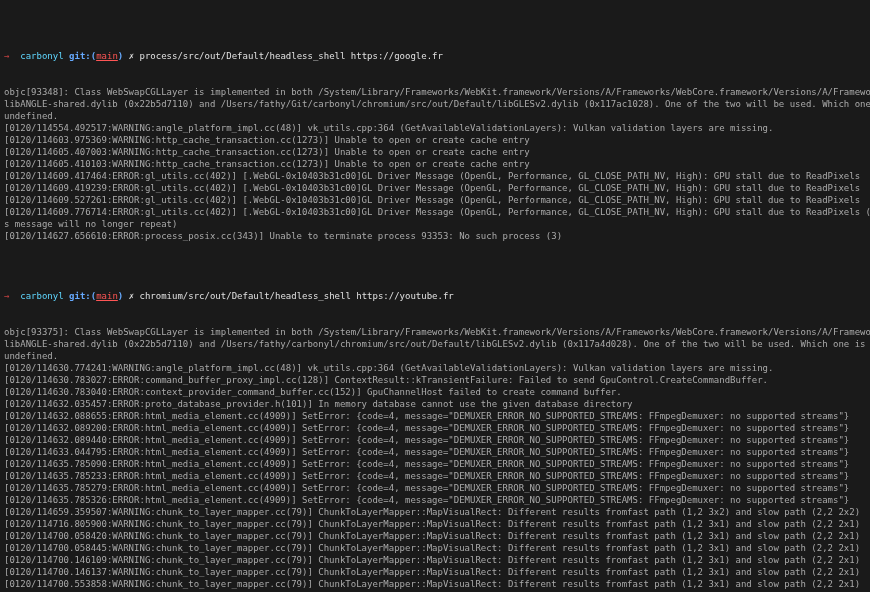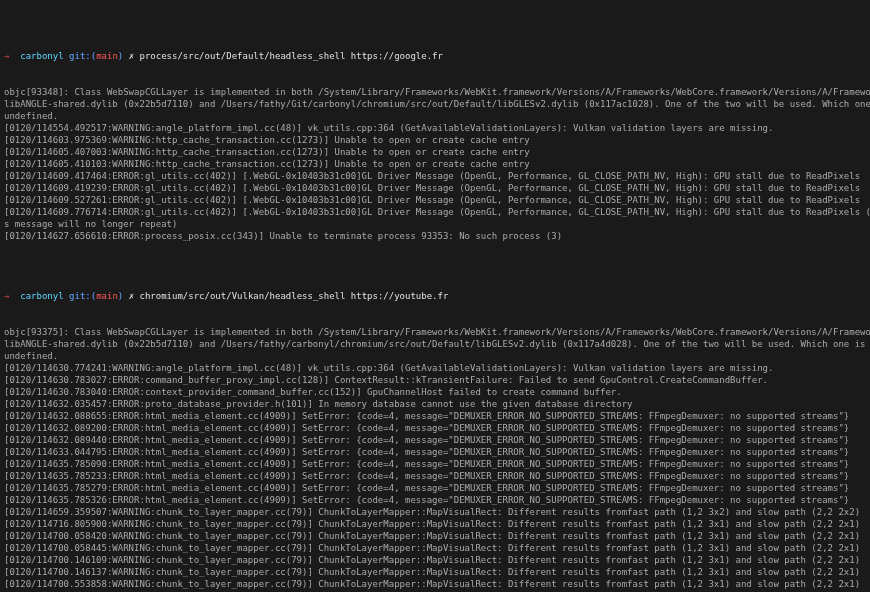--- a/index.html
+++ b/index.html
@@ -14,36 +14,36 @@
     overflow: hidden;
   }
   #terminal {
     padding: 2px 4px;
     white-space: pre;
     overflow: hidden;
   }
   .line { white-space: pre; }
   .arrow { color: #c04040; }
   .dir { color: #5fd7ff; }
-  .git { color: #66aaff; }
-  .branch { color: #ff5555; }
+  .git { color: #66aaff; font-weight: bold; }
+  .branch { color: #ff5555; text-decoration: underline; }
   .cmd { color: #e0e0e0; }
   .dim { color: #aaaaaa; }
 </style>
 </head>
 <body>
 
 <div id="terminal">
 
   
   <div class="line"><span class="arrow">→</span>  <span class="dir">carbonyl</span> <span class="git">git:(</span><span class="branch">main</span><span class="git">)</span> <span class="cmd">✗</span> <span class="cmd">process/src/out/Default/headless_shell https://google.fr</span></div>
   <div id="b1"><div class="line dim">objc[93348]: Class WebSwapCGLLayer is implemented in both /System/Library/Frameworks/WebKit.framework/Versions/A/Frameworks/WebCore.framework/Versions/A/Frameworks</div><div class="line dim">libANGLE-shared.dylib (0x22b5d7110) and /Users/fathy/Git/carbonyl/chromium/src/out/Default/libGLESv2.dylib (0x117ac1028). One of the two will be used. Which one is</div><div class="line dim">undefined.</div><div class="line dim">[0120/114554.492517:WARNING:angle_platform_impl.cc(48)] vk_utils.cpp:364 (GetAvailableValidationLayers): Vulkan validation layers are missing.</div><div class="line dim">[0120/114603.975369:WARNING:http_cache_transaction.cc(1273)] Unable to open or create cache entry</div><div class="line dim">[0120/114605.407003:WARNING:http_cache_transaction.cc(1273)] Unable to open or create cache entry</div><div class="line dim">[0120/114605.410103:WARNING:http_cache_transaction.cc(1273)] Unable to open or create cache entry</div><div class="line dim">[0120/114609.417464:ERROR:gl_utils.cc(402)] [.WebGL-0x10403b31c00]GL Driver Message (OpenGL, Performance, GL_CLOSE_PATH_NV, High): GPU stall due to ReadPixels</div><div class="line dim">[0120/114609.419239:ERROR:gl_utils.cc(402)] [.WebGL-0x10403b31c00]GL Driver Message (OpenGL, Performance, GL_CLOSE_PATH_NV, High): GPU stall due to ReadPixels</div><div class="line dim">[0120/114609.527261:ERROR:gl_utils.cc(402)] [.WebGL-0x10403b31c00]GL Driver Message (OpenGL, Performance, GL_CLOSE_PATH_NV, High): GPU stall due to ReadPixels</div><div class="line dim">[0120/114609.776714:ERROR:gl_utils.cc(402)] [.WebGL-0x10403b31c00]GL Driver Message (OpenGL, Performance, GL_CLOSE_PATH_NV, High): GPU stall due to ReadPixels (thi</div><div class="line dim">s message will no longer repeat)</div><div class="line dim">[0120/114627.656610:ERROR:process_posix.cc(343)] Unable to terminate process 93353: No such process (3)</div></div>
 
   
-  <div class="line"><span class="arrow">→</span>  <span class="dir">carbonyl</span> <span class="git">git:(</span><span class="branch">main</span><span class="git">)</span> <span class="cmd">✗</span> <span class="cmd">chromium/src/out/Vulkan/headless_shell https://youtube.fr</span></div>
+  <div class="line"><span class="arrow">→</span>  <span class="dir">carbonyl</span> <span class="git">git:(</span><span class="branch">main</span><span class="git">)</span> <span class="cmd">✗</span> <span class="cmd">chromium/src/out/Default/headless_shell https://youtube.fr</span></div>
   <div id="b2"><div class="line dim">objc[93375]: Class WebSwapCGLLayer is implemented in both /System/Library/Frameworks/WebKit.framework/Versions/A/Frameworks/WebCore.framework/Versions/A/Frameworks</div><div class="line dim">libANGLE-shared.dylib (0x22b5d7110) and /Users/fathy/carbonyl/chromium/src/out/Default/libGLESv2.dylib (0x117a4d028). One of the two will be used. Which one is</div><div class="line dim">undefined.</div><div class="line dim">[0120/114630.774241:WARNING:angle_platform_impl.cc(48)] vk_utils.cpp:364 (GetAvailableValidationLayers): Vulkan validation layers are missing.</div><div class="line dim">[0120/114630.783027:ERROR:command_buffer_proxy_impl.cc(128)] ContextResult::kTransientFailure: Failed to send GpuControl.CreateCommandBuffer.</div><div class="line dim">[0120/114630.783040:ERROR:context_provider_command_buffer.cc(152)] GpuChannelHost failed to create command buffer.</div><div class="line dim">[0120/114632.035457:ERROR:proto_database_provider.h(101)] In memory database cannot use the given database directory</div><div class="line dim">[0120/114632.088655:ERROR:html_media_element.cc(4909)] SetError: {code=4, message="DEMUXER_ERROR_NO_SUPPORTED_STREAMS: FFmpegDemuxer: no supported streams"}</div><div class="line dim">[0120/114632.089200:ERROR:html_media_element.cc(4909)] SetError: {code=4, message="DEMUXER_ERROR_NO_SUPPORTED_STREAMS: FFmpegDemuxer: no supported streams"}</div><div class="line dim">[0120/114632.089440:ERROR:html_media_element.cc(4909)] SetError: {code=4, message="DEMUXER_ERROR_NO_SUPPORTED_STREAMS: FFmpegDemuxer: no supported streams"}</div><div class="line dim">[0120/114633.044795:ERROR:html_media_element.cc(4909)] SetError: {code=4, message="DEMUXER_ERROR_NO_SUPPORTED_STREAMS: FFmpegDemuxer: no supported streams"}</div><div class="line dim">[0120/114635.785090:ERROR:html_media_element.cc(4909)] SetError: {code=4, message="DEMUXER_ERROR_NO_SUPPORTED_STREAMS: FFmpegDemuxer: no supported streams"}</div><div class="line dim">[0120/114635.785233:ERROR:html_media_element.cc(4909)] SetError: {code=4, message="DEMUXER_ERROR_NO_SUPPORTED_STREAMS: FFmpegDemuxer: no supported streams"}</div><div class="line dim">[0120/114635.785279:ERROR:html_media_element.cc(4909)] SetError: {code=4, message="DEMUXER_ERROR_NO_SUPPORTED_STREAMS: FFmpegDemuxer: no supported streams"}</div><div class="line dim">[0120/114635.785326:ERROR:html_media_element.cc(4909)] SetError: {code=4, message="DEMUXER_ERROR_NO_SUPPORTED_STREAMS: FFmpegDemuxer: no supported streams"}</div><div class="line dim">[0120/114659.359507:WARNING:chunk_to_layer_mapper.cc(79)] ChunkToLayerMapper::MapVisualRect: Different results fromfast path (1,2 3x2) and slow path (2,2 2x2)</div><div class="line dim">[0120/114716.805900:WARNING:chunk_to_layer_mapper.cc(79)] ChunkToLayerMapper::MapVisualRect: Different results fromfast path (1,2 3x1) and slow path (2,2 2x1)</div><div class="line dim">[0120/114700.058420:WARNING:chunk_to_layer_mapper.cc(79)] ChunkToLayerMapper::MapVisualRect: Different results fromfast path (1,2 3x1) and slow path (2,2 2x1)</div><div class="line dim">[0120/114700.058445:WARNING:chunk_to_layer_mapper.cc(79)] ChunkToLayerMapper::MapVisualRect: Different results fromfast path (1,2 3x1) and slow path (2,2 2x1)</div><div class="line dim">[0120/114700.146109:WARNING:chunk_to_layer_mapper.cc(79)] ChunkToLayerMapper::MapVisualRect: Different results fromfast path (1,2 3x1) and slow path (2,2 2x1)</div><div class="line dim">[0120/114700.146137:WARNING:chunk_to_layer_mapper.cc(79)] ChunkToLayerMapper::MapVisualRect: Different results fromfast path (1,2 3x1) and slow path (2,2 2x1)</div><div class="line dim">[0120/114700.553858:WARNING:chunk_to_layer_mapper.cc(79)] ChunkToLayerMapper::MapVisualRect: Different results fromfast path (1,2 3x1) and slow path (2,2 2x1)</div><div class="line dim">[0120/114700.554005:WARNING:chunk_to_layer_mapper.cc(79)] ChunkToLayerMapper::MapVisualRect: Different results fromfast path (1,2 3x1) and slow path (2,2 2x1)</div></div>
 
   
   
   
 
   
   
 
 </div>

